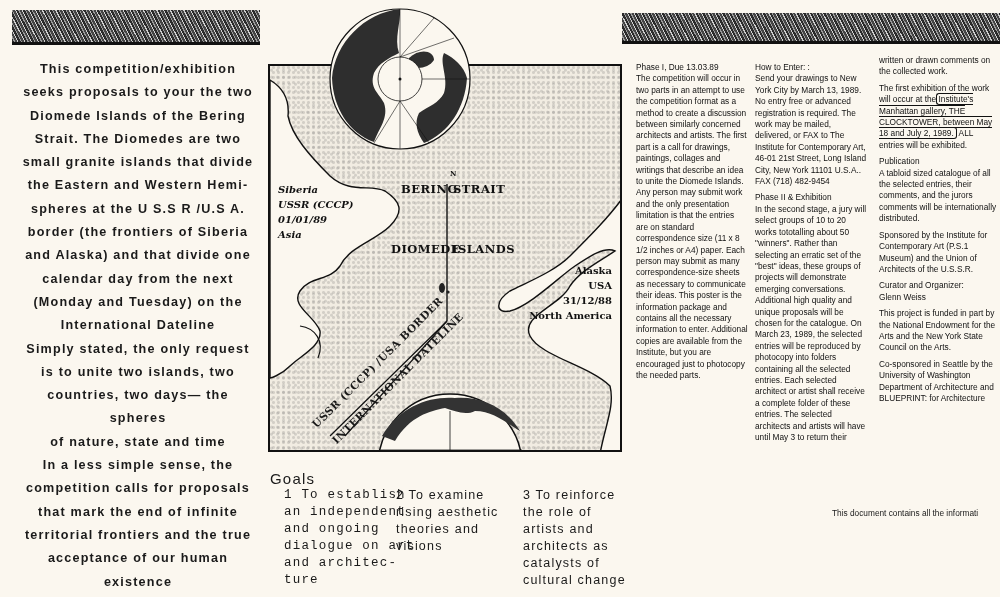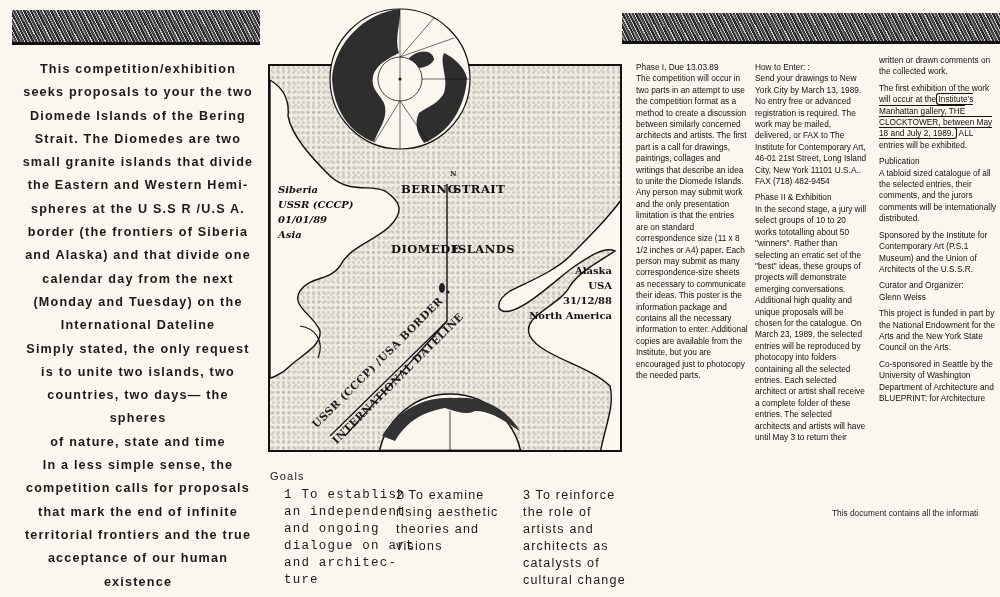--- a/index.html
+++ b/index.html
@@ -43,21 +43,21 @@
     position:absolute; font-family:"DejaVu Serif", serif; font-weight:bold;
     font-size:10.5px; letter-spacing:0.5px; transform-origin:left bottom;
     white-space:nowrap;
   }
   .globe-top {
     position:absolute; left:329px; top:8px; width:142px; height:142px;
   }
 
   .goals-title {
     position:absolute; left:270px; top:470px;
-    font-size:11px; letter-spacing:1.2px;
+    font-size:15px; letter-spacing:1.2px;
   }
   .goal {
     position:absolute; top:487px; font-size:12.5px; letter-spacing:1.2px; line-height:17px;
   }
 
   .col {
     position:absolute; font-size:8.3px; line-height:11.4px; color:#111;
   }
   .col p { margin:0 0 5px 0; }
   .col .head { display:block; }

